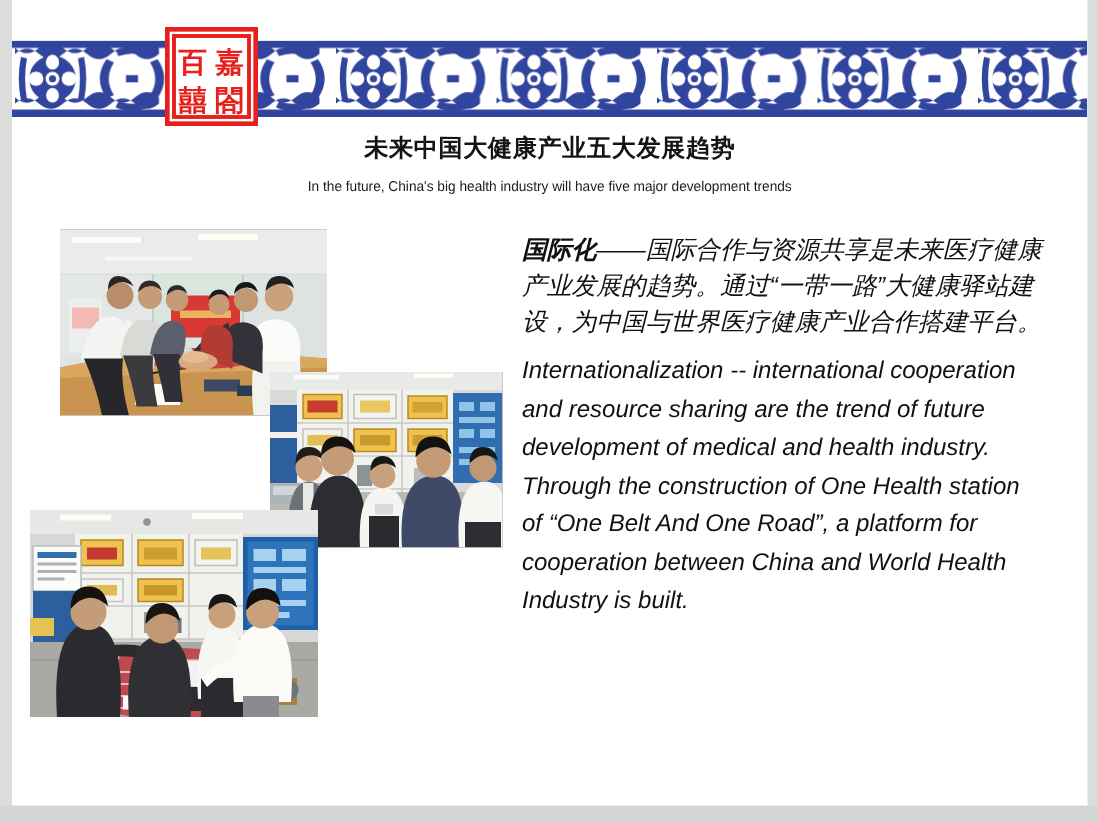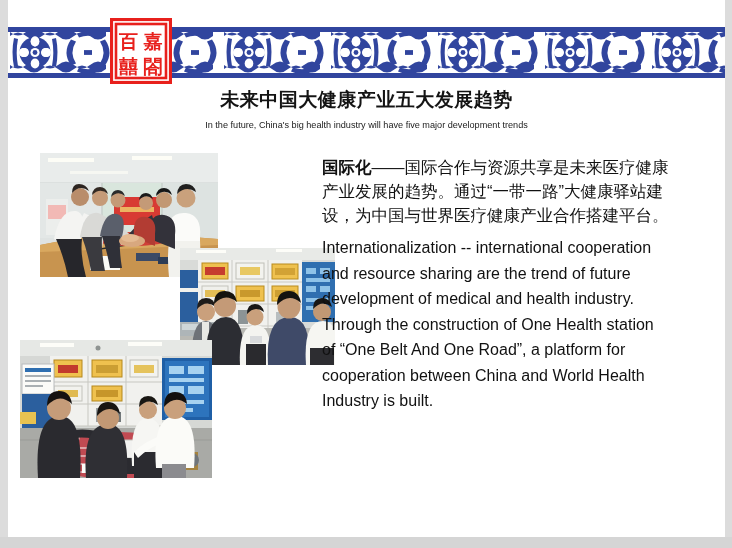--- a/index.html
+++ b/index.html
@@ -28,41 +28,41 @@
   
   #seal{
     position:absolute;left:102px;top:18px;width:62px;height:66px;
   }
   #seal svg{display:block;width:62px;height:66px;}
 
   
   #title{
     position:absolute;left:0;top:89px;width:717px;
     text-align:center;
-    font-size:19px;font-weight:bold;color:#141414;
+    font-size:16px;font-weight:bold;color:#141414;
     letter-spacing:0.5px;line-height:22px;
     white-space:nowrap;
   }
   #subtitle{
     position:absolute;left:0;top:119px;width:717px;
     text-align:center;
     font-size:9.5px;color:#1b1b1b;line-height:12px;
     white-space:nowrap;
     transform:scaleX(0.96);transform-origin:center top;
   }
 
   
   .photo{position:absolute;overflow:hidden;background:#8a8a8a;}
   .photo svg{display:block;width:100%;height:100%;}
   #photo1{left:32px;top:153px;width:178px;height:124px;}
   #photo2{left:172px;top:248px;width:155px;height:117px;}
   #photo3{left:12px;top:340px;width:192px;height:138px;}
 
   
-  #text-col{position:absolute;left:314px;top:155px;width:362px;}
+  #text-col{position:absolute;left:340px;top:155px;width:362px;font-style:italic;}
   #para-cn{
     font-size:16.5px;color:#111111;line-height:24px;
     letter-spacing:0px;margin:0;
   }
   #para-cn b{font-weight:bold;}
   #para-en{
     margin:8px 16px 0 0;
     font-size:16px;color:#111111;line-height:25.5px;
   }
 </style>

